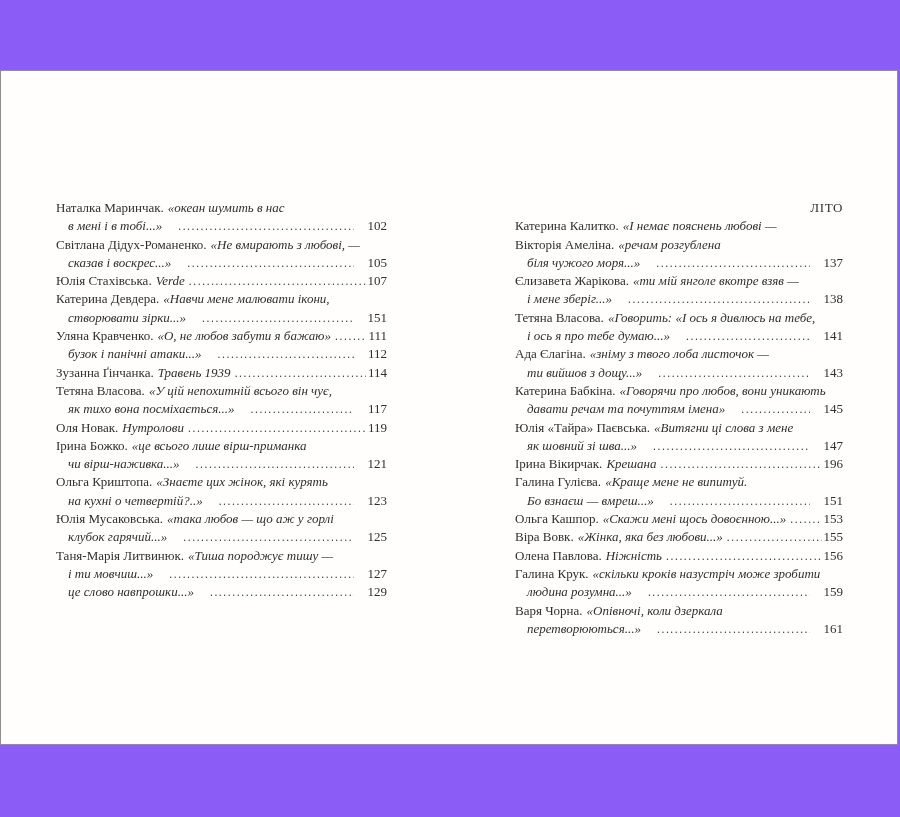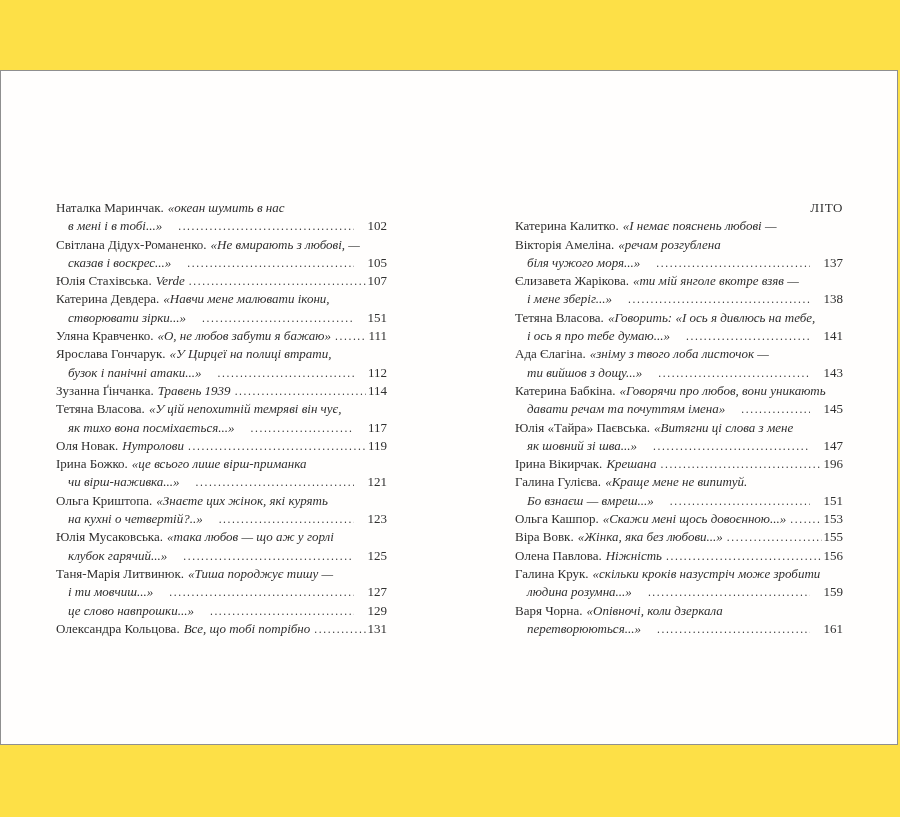--- a/index.html
+++ b/index.html
@@ -9,21 +9,21 @@
     height: 817px;
     background: #ffffff;
     font-family: "Liberation Serif", serif;
     color: #2f2f2f;
     overflow: hidden;
   }
   .photo {
     position: relative;
     width: 900px;
     height: 817px;
-    background: #fde047;
+    background: #8b5cf6;
   }
   .page {
     position: absolute;
     left: 0;
     top: 70px;
     width: 898px;
     height: 675px;
     border: 1px solid #8f8f8f;
     background: #fffefd;
     box-sizing: border-box;
@@ -100,38 +100,34 @@
           <span class="title">створювати зірки...»</span>
           <div class="dots"></div>
           <span class="pagenum">151</span>
         </span>
         <div class="row">
           <span class="author">Уляна Кравченко.</span>
           <span class="title">«О, не любов забути я бажаю»</span>
           <div class="dots"></div>
           <span class="pagenum">111</span>
         </div>
-        <div class="row">
-          <span class="author">Ярослава Гончарук.</span>
-          <span class="title">«У Цирцеї на полиці втрати,</span>
-        </div>
         <span class="row indent">
           <span class="title">бузок і панічні атаки...»</span>
           <div class="dots"></div>
           <span class="pagenum">112</span>
         </span>
         <div class="row">
           <span class="author">Зузанна Ґінчанка.</span>
           <span class="title">Травень 1939</span>
           <div class="dots"></div>
           <span class="pagenum">114</span>
         </div>
         <div class="row">
           <span class="author">Тетяна Власова.</span>
-          <span class="title">«У цій непохитній темряві він чує,</span>
+          <span class="title">«У цій непохитній всього він чує,</span>
         </div>
         <span class="row indent">
           <span class="title">як тихо вона посміхається...»</span>
           <div class="dots"></div>
           <span class="pagenum">117</span>
         </span>
         <div class="row">
           <span class="author">Оля Новак.</span>
           <span class="title">Нутролови</span>
           <div class="dots"></div>
@@ -171,26 +167,20 @@
         <span class="row indent">
           <span class="title">і ти мовчиш...»</span>
           <div class="dots"></div>
           <span class="pagenum">127</span>
         </span>
         <span class="row indent">
           <span class="title">це слово навпрошки...»</span>
           <div class="dots"></div>
           <span class="pagenum">129</span>
         </span>
-        <div class="row">
-          <span class="author">Олександра Кольцова.</span>
-          <span class="title">Все, що тобі потрібно</span>
-          <div class="dots"></div>
-          <span class="pagenum">131</span>
-        </div>
       </div>
     <div class="col col-right">
         <div class="section-header">ЛІТО</div>
         <div class="row">
           <span class="author">Катерина Калитко.</span>
           <span class="title">«І немає пояснень любові —</span>
         </div>
         <div class="row">
           <span class="author">Вікторія Амеліна.</span>
           <span class="title">«речам розгублена</span>

